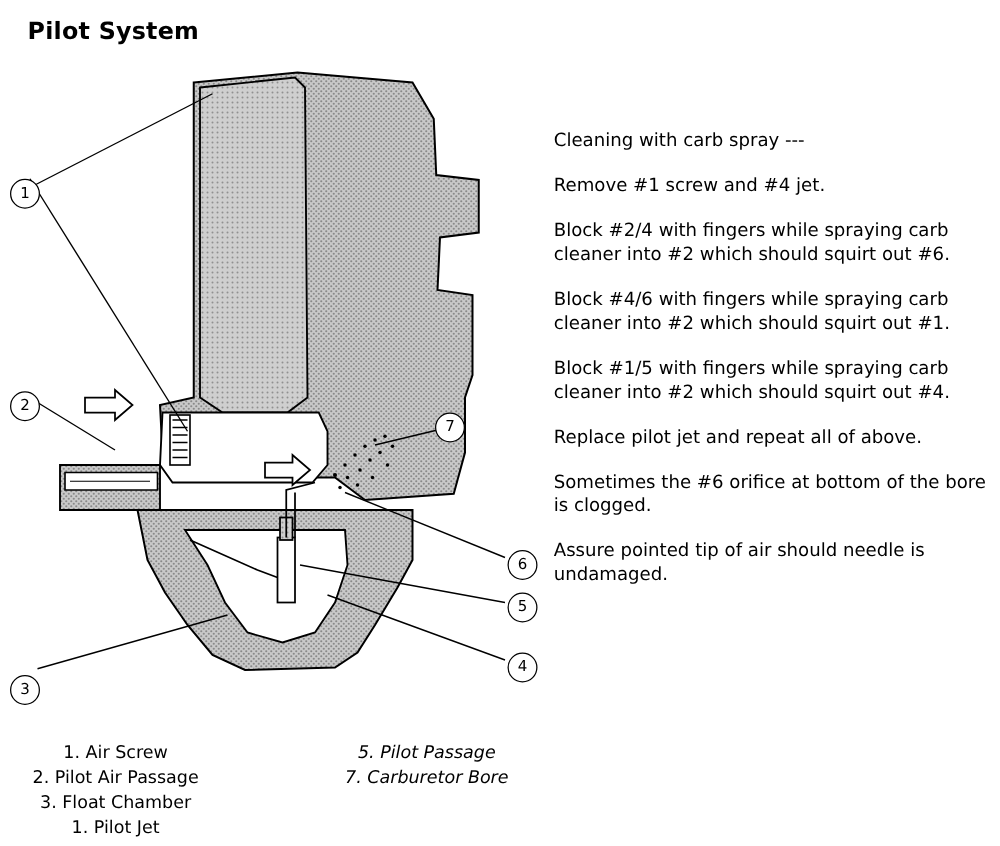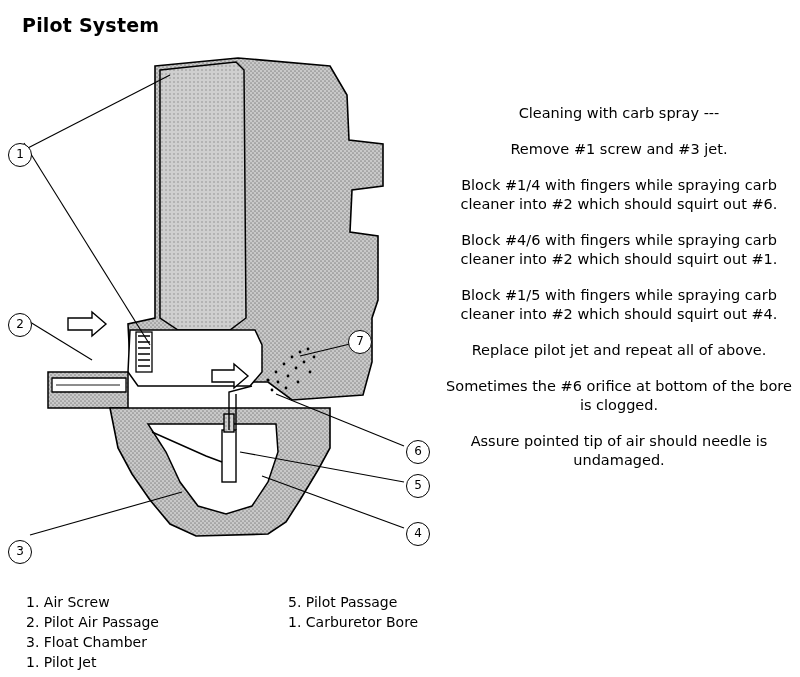--- a/index.html
+++ b/index.html
@@ -54,38 +54,38 @@
     position: absolute;
     left: 26px;
     top: 592px;
     width: 410px;
     font-size: 14px;
     line-height: 20px;
   }
   #legend .col {
     position: absolute;
     top: 0;
+    text-align: center;
   }
   #legend .col.left { left: 0; }
-  #legend .col.right { left: 262px; }
+  #legend .col.right { left: 250px; font-style: italic; }
   #legend .item {
     white-space: nowrap;
   }
   
   #notes {
     position: absolute;
     left: 443px;
     top: 104px;
     width: 352px;
     font-size: 14.5px;
     line-height: 19px;
   }
   #notes p {
     margin: 0 0 17px 0;
-    text-align: center;
   }
   #notes p.bold {
     font-weight: bold;
   }
 </style>
 </head>
 <body>
 
 <div id="page">
 
@@ -242,28 +242,28 @@
 
   <div id="legend">
     <div class="col left">
       <div class="item">1.  Air Screw</div>
       <div class="item">2.  Pilot Air Passage</div>
       <div class="item">3.  Float Chamber</div>
       <div class="item">1.  Pilot Jet</div>
     </div>
     <div class="col right">
       <div class="item">5.  Pilot Passage</div>
-      <div class="item">1.  Carburetor Bore</div>
+      <div class="item">7.  Carburetor Bore</div>
     </div>
   </div>
 
   <div id="notes">
     <p>Cleaning with carb spray ---</p>
-    <p>Remove #1 screw and #3 jet.</p>
-    <p>Block #1/4 with fingers while spraying carb cleaner into #2 which should squirt out #6.</p>
+    <p>Remove #1 screw and #4 jet.</p>
+    <p>Block #2/4 with fingers while spraying carb cleaner into #2 which should squirt out #6.</p>
     <p>Block #4/6 with fingers while spraying carb cleaner into #2 which should squirt out #1.</p>
     <p>Block #1/5 with fingers while spraying carb cleaner into #2 which should squirt out #4.</p>
     <p>Replace pilot jet and repeat all of above.</p>
     <p>Sometimes the #6 orifice at bottom of the bore is clogged.</p>
     <p>Assure pointed tip of air should needle is undamaged.</p>
   </div>
 
 </div>
 
 </body></html>

